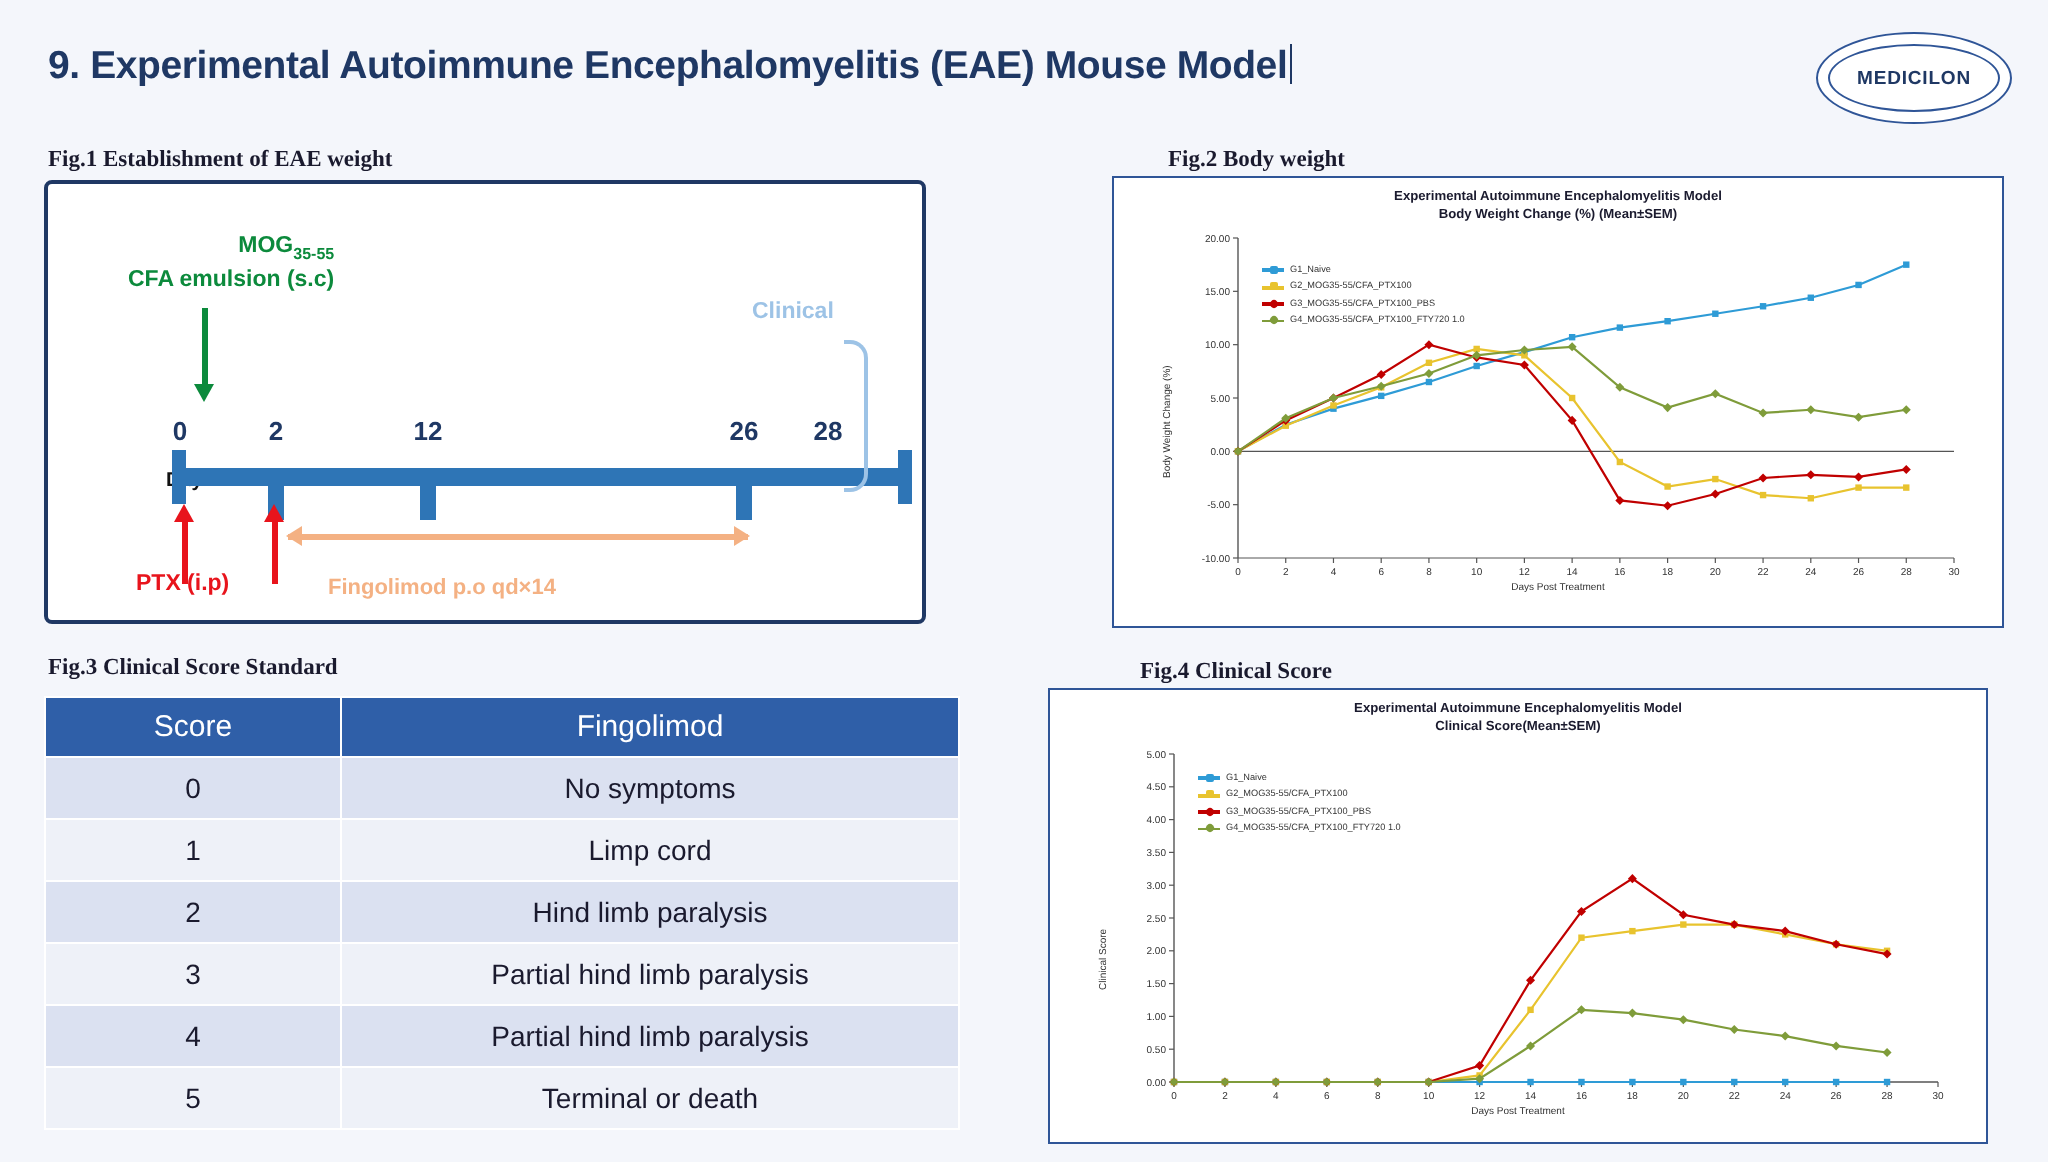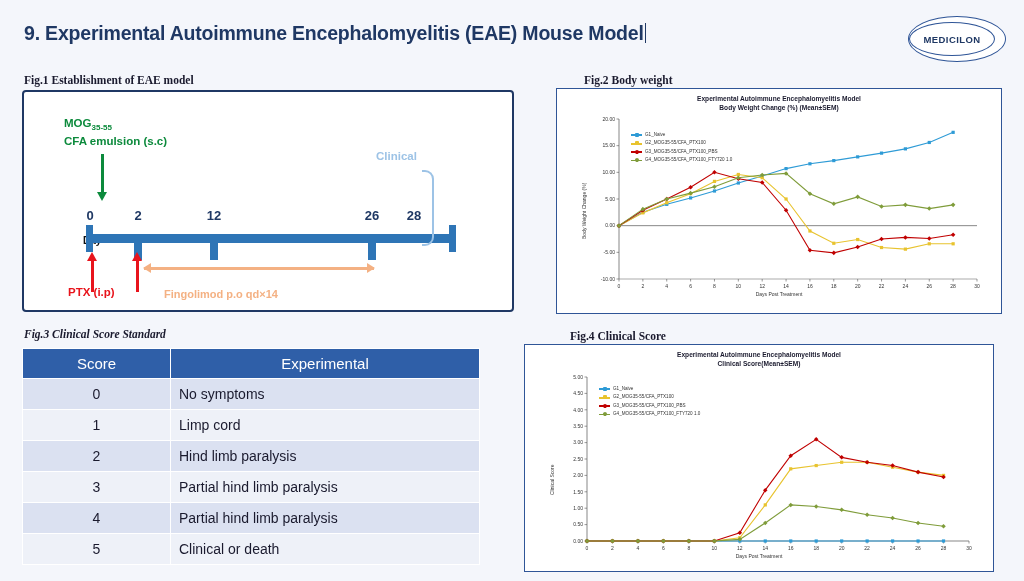--- a/index.html
+++ b/index.html
@@ -18,42 +18,42 @@
     letter-spacing:-0.2px;
   }
   .title .caret {
     display:inline-block; width:1px; height:20px; background:#1f3864;
     vertical-align:-3px; margin-left:1px;
   }
   .logo {
     position:absolute; right:18px; top:16px;
     width:98px; height:46px; border-radius:50%;
     border:1.5px solid #2f5597; background:#ffffff;
-    display:flex; align-items:center; justify-content:flex-start;
+    display:flex; align-items:center; justify-content:center;
   }
   .logo .inner {
     width:86px; height:34px; border-radius:50%;
     border:1px solid #2f5597;
     display:flex; align-items:center; justify-content:center;
     font-size:9.5px; font-weight:bold; color:#1f3864; letter-spacing:0.4px;
   }
   
   .fig-cap {
     position:absolute; font-size:11.5px; font-weight:bold; color:#1a1a2e;
     font-family:"Liberation Serif", serif;
   }
   #cap1 { left:24px; top:74px; }
   #cap2 { left:584px; top:74px; }
-  #cap3 { left:24px; top:328px;font-style:italic; }
+  #cap3 { left:24px; top:328px; }
   #cap4 { left:570px; top:330px; }
 
   
   .diagram {
-    position:absolute; left:22px; top:90px; width:492px; height:222px;
-    border:2px solid #1f3864; border-radius:4px; background:#ffffff;
+    position:absolute; left:22px; top:90px; width:441px; height:222px;
+    border:2px solid #1f3864; border-radius:4px; background:#ffffff;text-align:right;
   }
   .tl-line {
     position:absolute; left:62px; top:142px; width:370px; height:9px;
     background:#2e75b6;
   }
   .tl-tick {
     position:absolute; width:8px; height:26px; background:#2e75b6; top:142px;
   }
   .tl-cap-left { position:absolute; left:62px; top:133px; width:7px; height:27px; background:#2e75b6;}
   .tl-cap-right{ position:absolute; left:425px; top:133px; width:7px; height:27px; background:#2e75b6;}
@@ -117,21 +117,21 @@
   
   .score-table {
     position:absolute; left:22px; top:348px; width:458px;
     border-collapse:collapse; font-size:14px; color:#1a1a2e;
   }
   .score-table th {
     background:#2f5fa8; color:#ffffff; font-weight:normal; font-size:15px;
     padding:6px 4px; border:1px solid #ffffff;
   }
   .score-table td {
-    border:1px solid #ffffff; padding:4px 8px; height:31px; vertical-align:middle;
+    border:1px solid #ffffff; padding:4px 8px; height:31px; vertical-align:middle;text-align:center;
   }
   .score-table td.num { text-align:center; width:148px; }
   .score-table tr.even td { background:#dbe1f1; }
   .score-table tr.odd td { background:#eef1f8; }
 
   
   .chart-panel {
     position:absolute; background:#ffffff; border:1px solid #2f5597;
   }
   #panel2 { left:556px; top:88px; width:446px; height:226px; }
@@ -163,21 +163,21 @@
 </head>
 <body>
 
 <div class="title">
   <span>9. Experimental Autoimmune Encephalomyelitis (EAE) Mouse Model</span><span class="caret"></span>
 </div>
 <div class="logo">
   <div class="inner">MEDICILON</div>
 </div>
 
-<div class="fig-cap" id="cap1">Fig.1 Establishment of EAE  model</div>
+<div class="fig-cap" id="cap1">Fig.1 Establishment of EAE  weight</div>
 <div class="fig-cap" id="cap2">Fig.2 Body weight</div>
 <div class="fig-cap" id="cap3">Fig.3 Clinical Score Standard</div>
 <div class="fig-cap" id="cap4">Fig.4 Clinical Score</div>
 
 <div class="diagram">
 
   <div class="mog-text">
     <span>MOG</span><sub>35-55</sub><br>
     <span>CFA emulsion (s.c)</span>
   </div>
@@ -217,21 +217,21 @@
   <div class="fing-text">Fingolimod p.o qd×14</div>
 
   <div class="terminal-text">Clinical</div>
   <div class="brace"></div>
 </div>
 
 <table class="score-table">
   <thead>
     <tr>
       <th>Score</th>
-      <th>Experimental</th>
+      <th>Fingolimod</th>
     </tr>
   </thead>
   <tbody>
     <tr class="even">
       <td class="num">0</td>
       <td>No symptoms</td>
     </tr>
     <tr class="odd">
       <td class="num">1</td>
       <td>Limp cord</td>
@@ -243,21 +243,21 @@
     <tr class="odd">
       <td class="num">3</td>
       <td>Partial hind limb paralysis</td>
     </tr>
     <tr class="even">
       <td class="num">4</td>
       <td>Partial hind limb paralysis</td>
     </tr>
     <tr class="odd">
       <td class="num">5</td>
-      <td>Clinical or death</td>
+      <td>Terminal or death</td>
     </tr>
   </tbody>
 </table>
 
 <div class="chart-panel" id="panel2">
   <div class="chart-title">
     <span>Experimental Autoimmune Encephalomyelitis Model</span><br>
     <span class="l2">Body Weight Change (%) (Mean±SEM)</span>
   </div>
   <div class="legend" id="legend2" style="left:74px; top:42px;">

